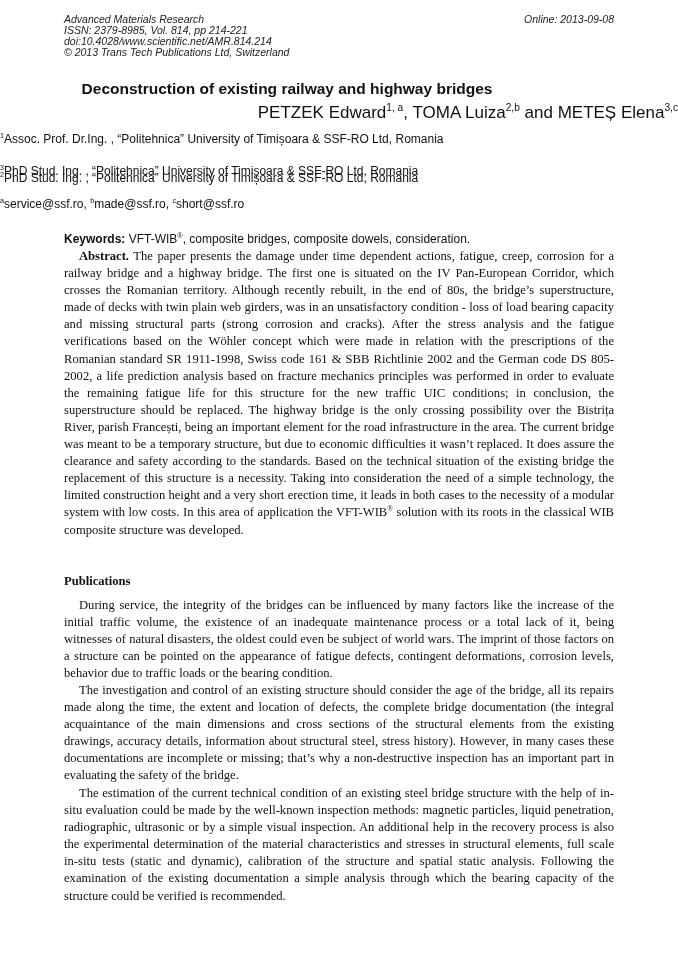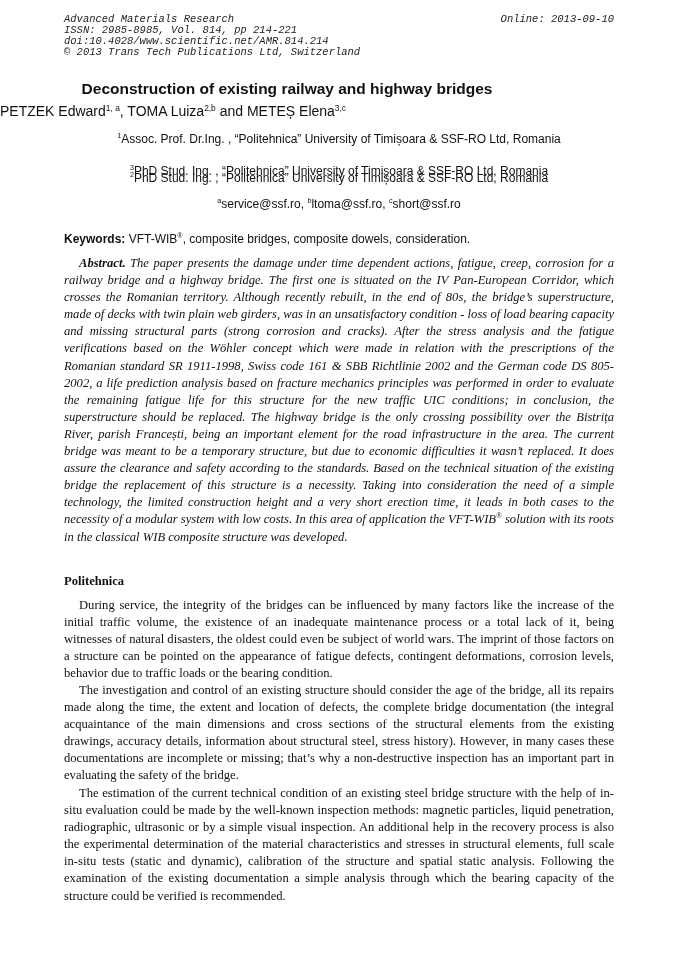--- a/index.html
+++ b/index.html
@@ -1,64 +1,64 @@
 <!DOCTYPE html>
 <html><head>
   <meta charset="utf-8">
   <style>
     html, body { margin: 0; padding: 0; background: #ffffff; }
     body { width: 678px; height: 959px; position: relative; overflow: hidden; color: #111; }
-    .hdr { position: absolute; font-family: Liberation Mono, monospace; font-style: italic; font-size: 10.5px; line-height: 11px; color: #222; }
+    .hdr { position: absolute; font-family: Liberation Sans, sans-serif; font-style: italic; font-size: 10.5px; line-height: 11px; color: #222; }
     .hdr-left { left: 64px; top: 14px; }
     .hdr-right { right: 64px; top: 14px; }
     .title { position: absolute; left: 0; width: 574px; top: 80px; text-align: center; font-family: "Liberation Sans", sans-serif; font-weight: bold; font-size: 15.5px; }
-    .authors { position: absolute; left: 0; width: 678px; top: 103px; text-align: left; font-family: "Liberation Sans", sans-serif; font-size: 14px; }
-    .aff { position: absolute; left: 0; width: 678px; text-align: center; font-family: "Liberation Sans", sans-serif; font-size: 12px; }
+    .authors { position: absolute; left: 0; width: 678px; top: 103px; text-align: right; font-family: "Liberation Sans", sans-serif; font-size: 17px; }
+    .aff { position: absolute; left: 0; width: 678px; font-family: "Liberation Sans", sans-serif; font-size: 12px; }
     sup { font-size: 0.6em; line-height: 0; vertical-align: 0.65em; }
     .kw { position: absolute; left: 64px; top: 232px; font-family: "Liberation Sans", sans-serif; font-size: 12px; }
     .kw b { font-weight: bold; margin-top: 41px; }
     .para { position: absolute; left: 64px; width: 550px; font-family: "Liberation Serif", serif; font-size: 12.6px; line-height: 17.1px; text-align: justify; text-indent: 15px; }
     .para b { font-weight: bold; }
     .sec { position: absolute; left: 64px; top: 574px; font-family: "Liberation Serif", serif; font-weight: bold; font-size: 12.6px; }
   </style>
 </head>
 <body>
 
 <div class="hdr hdr-left">
   <div>Advanced Materials Research</div>
-  <div>ISSN: 2985-8985, Vol. 814, pp 214-221</div>
+  <div>ISSN: 2379-8985, Vol. 814, pp 214-221</div>
   <div>doi:10.4028/www.scientific.net/AMR.814.214</div>
   <div>© 2013 Trans Tech Publications Ltd, Switzerland</div>
 </div>
-<div class="hdr hdr-right">Online: 2013-09-10</div>
+<div class="hdr hdr-right">Online: 2013-09-08</div>
 
 <div class="title">Deconstruction of existing railway and highway bridges</div>
 
 <div class="authors">
   <span>PETZEK Edward</span><sup>1, a</sup><span>, </span><span>TOMA Luiza</span><sup>2,b</sup><span> and </span><span>METEȘ Elena</span><sup>3,c</sup>
 </div>
 
 <div class="aff" style="top:132px;">
   <sup>1</sup><span>Assoc. Prof. Dr.Ing. , “Politehnica” University of Timișoara &amp; SSF-RO Ltd, Romania</span>
 </div>
 <div class="aff" style="top:171px;">
   <sup>2</sup><span>PhD Stud. Ing. , “Politehnica” University of Timișoara &amp; SSF-RO Ltd, Romania</span>
 </div>
 <div class="aff" style="top:164px;">
   <sup>3</sup><span>PhD Stud. Ing. , “Politehnica” University of Timișoara &amp; SSF-RO Ltd, Romania</span>
 </div>
 <div class="aff" style="top:197px;">
-  <sup>a</sup><span>service@ssf.ro</span><span>, </span><sup>b</sup><span>ltoma@ssf.ro</span><span>, </span><sup>c</sup><span>short@ssf.ro</span>
+  <sup>a</sup><span>service@ssf.ro</span><span>, </span><sup>b</sup><span>made@ssf.ro</span><span>, </span><sup>c</sup><span>short@ssf.ro</span>
 </div>
 
 <div class="kw">
   <b>Keywords:</b><span> VFT-WIB</span><sup>®</sup><span>, composite bridges, composite dowels, consideration.</span>
 </div>
 
-<div class="para" style="top:255px;font-style:italic;">
+<div class="para" style="top:248px;">
   <b>Abstract.</b><span> The paper presents the damage under time dependent actions, fatigue, creep, corrosion for a railway bridge and a highway bridge. The first one is situated on the IV Pan-European Corridor, which crosses the Romanian territory. Although recently rebuilt, in the end of 80s, the bridge’s superstructure, made of decks with twin plain web girders, was in an unsatisfactory condition - loss of load bearing capacity and missing structural parts (strong corrosion and cracks). After the stress analysis and the fatigue verifications based on the Wöhler concept which were made in relation with the prescriptions of the Romanian standard SR 1911-1998, Swiss code 161 &amp; SBB Richtlinie 2002 and the German code DS 805-2002, a life prediction analysis based on fracture mechanics principles was performed in order to evaluate the remaining fatigue life for this structure for the new traffic UIC conditions; in conclusion, the superstructure should be replaced. The highway bridge is the only crossing possibility over the Bistrița River, parish Francești, being an important element for the road infrastructure in the area. The current bridge was meant to be a temporary structure, but due to economic difficulties it wasn’t replaced. It does assure the clearance and safety according to the standards. Based on the technical situation of the existing bridge the replacement of this structure is a necessity. Taking into consideration the need of a simple technology, the limited construction height and a very short erection time, it leads in both cases to the necessity of a modular system with low costs. In this area of application the VFT-WIB</span><sup>®</sup><span> solution with its roots in the classical WIB composite structure was developed.</span>
 </div>
 
-<div class="sec">Politehnica</div>
+<div class="sec">Publications</div>
 
 <div class="para" style="top:597px;">During service, the integrity of the bridges can be influenced by many factors like the increase of the initial traffic volume, the existence of an inadequate maintenance process or a total lack of it, being witnesses of natural disasters, the oldest could even be subject of world wars. The imprint of those factors on a structure can be pointed on the appearance of fatigue defects, contingent deformations, corrosion levels, behavior due to traffic loads or the bearing condition.</div>
 <div class="para" style="top:682px;">The investigation and control of an existing structure should consider the age of the bridge, all its repairs made along the time, the extent and location of defects, the complete bridge documentation (the integral acquaintance of the main dimensions and cross sections of the structural elements from the existing drawings, accuracy details, information about structural steel, stress history). However, in many cases these documentations are incomplete or missing; that’s why a non-destructive inspection has an important part in evaluating the safety of the bridge.</div>
 <div class="para" style="top:785px;">The estimation of the current technical condition of an existing steel bridge structure with the help of in-situ evaluation could be made by the well-known inspection methods: magnetic particles, liquid penetration, radiographic, ultrasonic or by a simple visual inspection. An additional help in the recovery process is also the experimental determination of the material characteristics and stresses in structural elements, full scale in-situ tests (static and dynamic), calibration of the structure and spatial static analysis. Following the examination of the existing documentation a simple analysis through which the bearing capacity of the structure could be verified is recommended.</div>
 
 </body></html>

